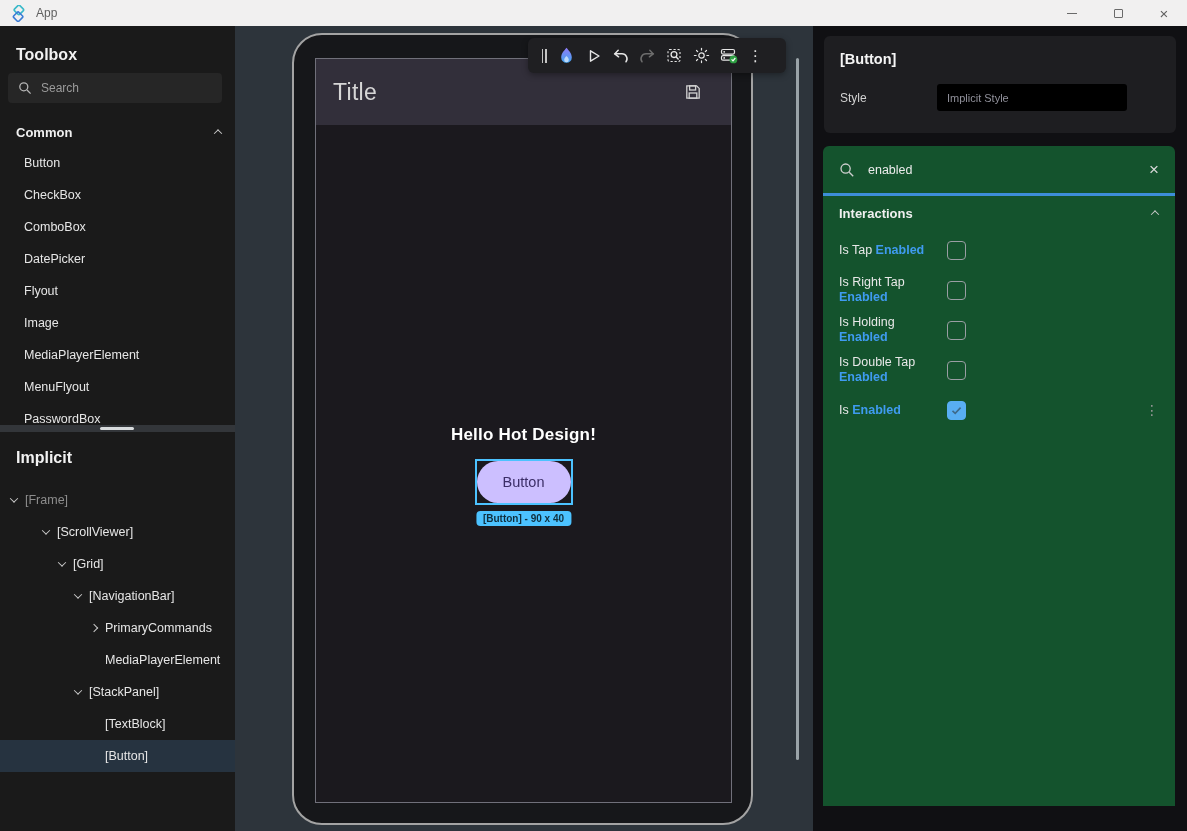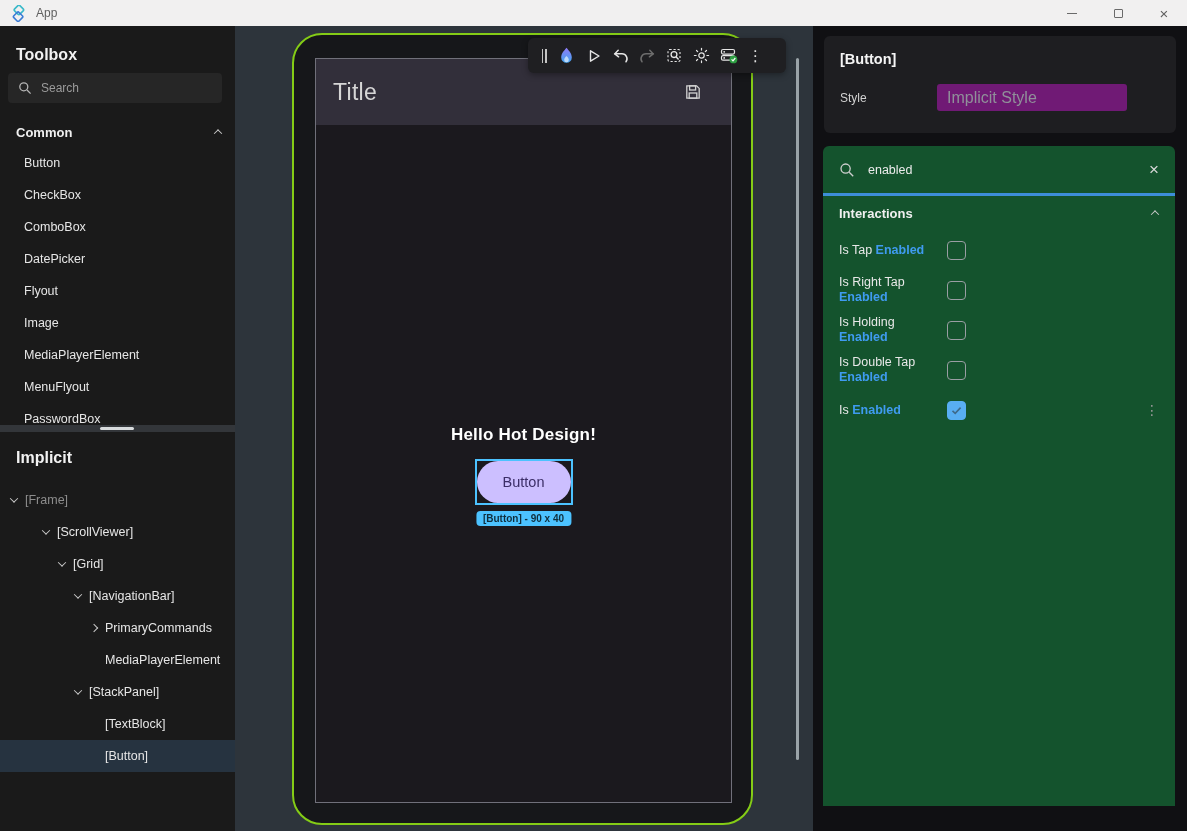--- a/index.html
+++ b/index.html
@@ -53,21 +53,21 @@
 
   .chev { width:6px; height:6px; border-right:1.5px solid #c9c9c9; border-bottom:1.5px solid #c9c9c9; display:inline-block; }
   .chev.down  { transform: rotate(45deg) translate(-1px,-1px); }
   .chev.right { transform: rotate(-45deg); }
   .chev.up    { transform: rotate(-135deg) translate(-1px,-1px); }
 
   
   .canvas { position:absolute; left:235px; top:26px; width:578px; height:805px; background:#2d343b; }
 
   .phone { position:absolute; left:57px; top:7px; width:461px; height:792px;
-    border:2px solid #84cc16; border-radius:30px; background:#16171a; }
+    border:2px solid #a3a3a3; border-radius:30px; background:#16171a; }
   .screen { position:absolute; left:21px; top:23px; width:417px; height:745px;
     border:1px solid #70707a; background:#1b191e; overflow:hidden; }
   .navbar { height:66px; background:#322f3a; display:flex; align-items:center; padding:0 17px; }
   .nav-title { font-size:23px; color:#d6d6d6; letter-spacing:0.3px; }
   .nav-save { margin-left:auto; margin-right:12px; }
   .screen-content { position:relative; height:679px; }
   .greeting { position:absolute; top:300px; left:0; right:0; text-align:center;
     font-size:17px; font-weight:bold; color:#ffffff; letter-spacing:0.2px; }
   .selection { position:absolute; top:334px; left:50%; transform:translateX(-50%);
     border:2px solid #4cc2ff; width:98px; height:46px; }
@@ -88,22 +88,22 @@
   .vscroll { position:absolute; left:561px; top:32px; width:3px; height:702px;
     background:#9aa3a8; border-radius:2px; }
 
   
   .inspector { position:absolute; left:813px; top:26px; width:374px; height:805px; background:#101013; }
   .card1 { position:absolute; left:11px; top:10px; width:352px; height:97px;
     background:#1e1e21; border-radius:6px; padding:15px 16px; }
   .sel-name { font-size:14.5px; font-weight:bold; color:#f5f5f5; }
   .style-row { margin-top:17px; display:flex; align-items:center; }
   .style-label { width:97px; font-size:12px; color:#d2d2d2; }
-  .style-field { width:190px; height:27px; background:#701a75; border-radius:3px;
-    display:flex; align-items:center; padding-left:10px; font-size:16px; color:#90909a; }
+  .style-field { width:190px; height:27px; background:#000000; border-radius:3px;
+    display:flex; align-items:center; padding-left:10px; font-size:11px; color:#90909a; }
 
   .card2 { position:absolute; left:10px; top:120px; width:352px; height:660px;
     background:#14532d; border-radius:6px 6px 0 0; }
   .prop-search { height:50px; border-bottom:3px solid #3d8ed9; display:flex;
     align-items:center; padding:0 16px; gap:13px; }
   .prop-search input { background:transparent; border:none; outline:none; color:#ececec;
     font-size:12.5px; flex:1; font-family:inherit; }
   .clear-x { font-size:17px; color:#d8d8d8; line-height:1; }
   .sec-header { height:34px; display:flex; align-items:center; justify-content:space-between;
     padding:0 17px 0 16px; }

